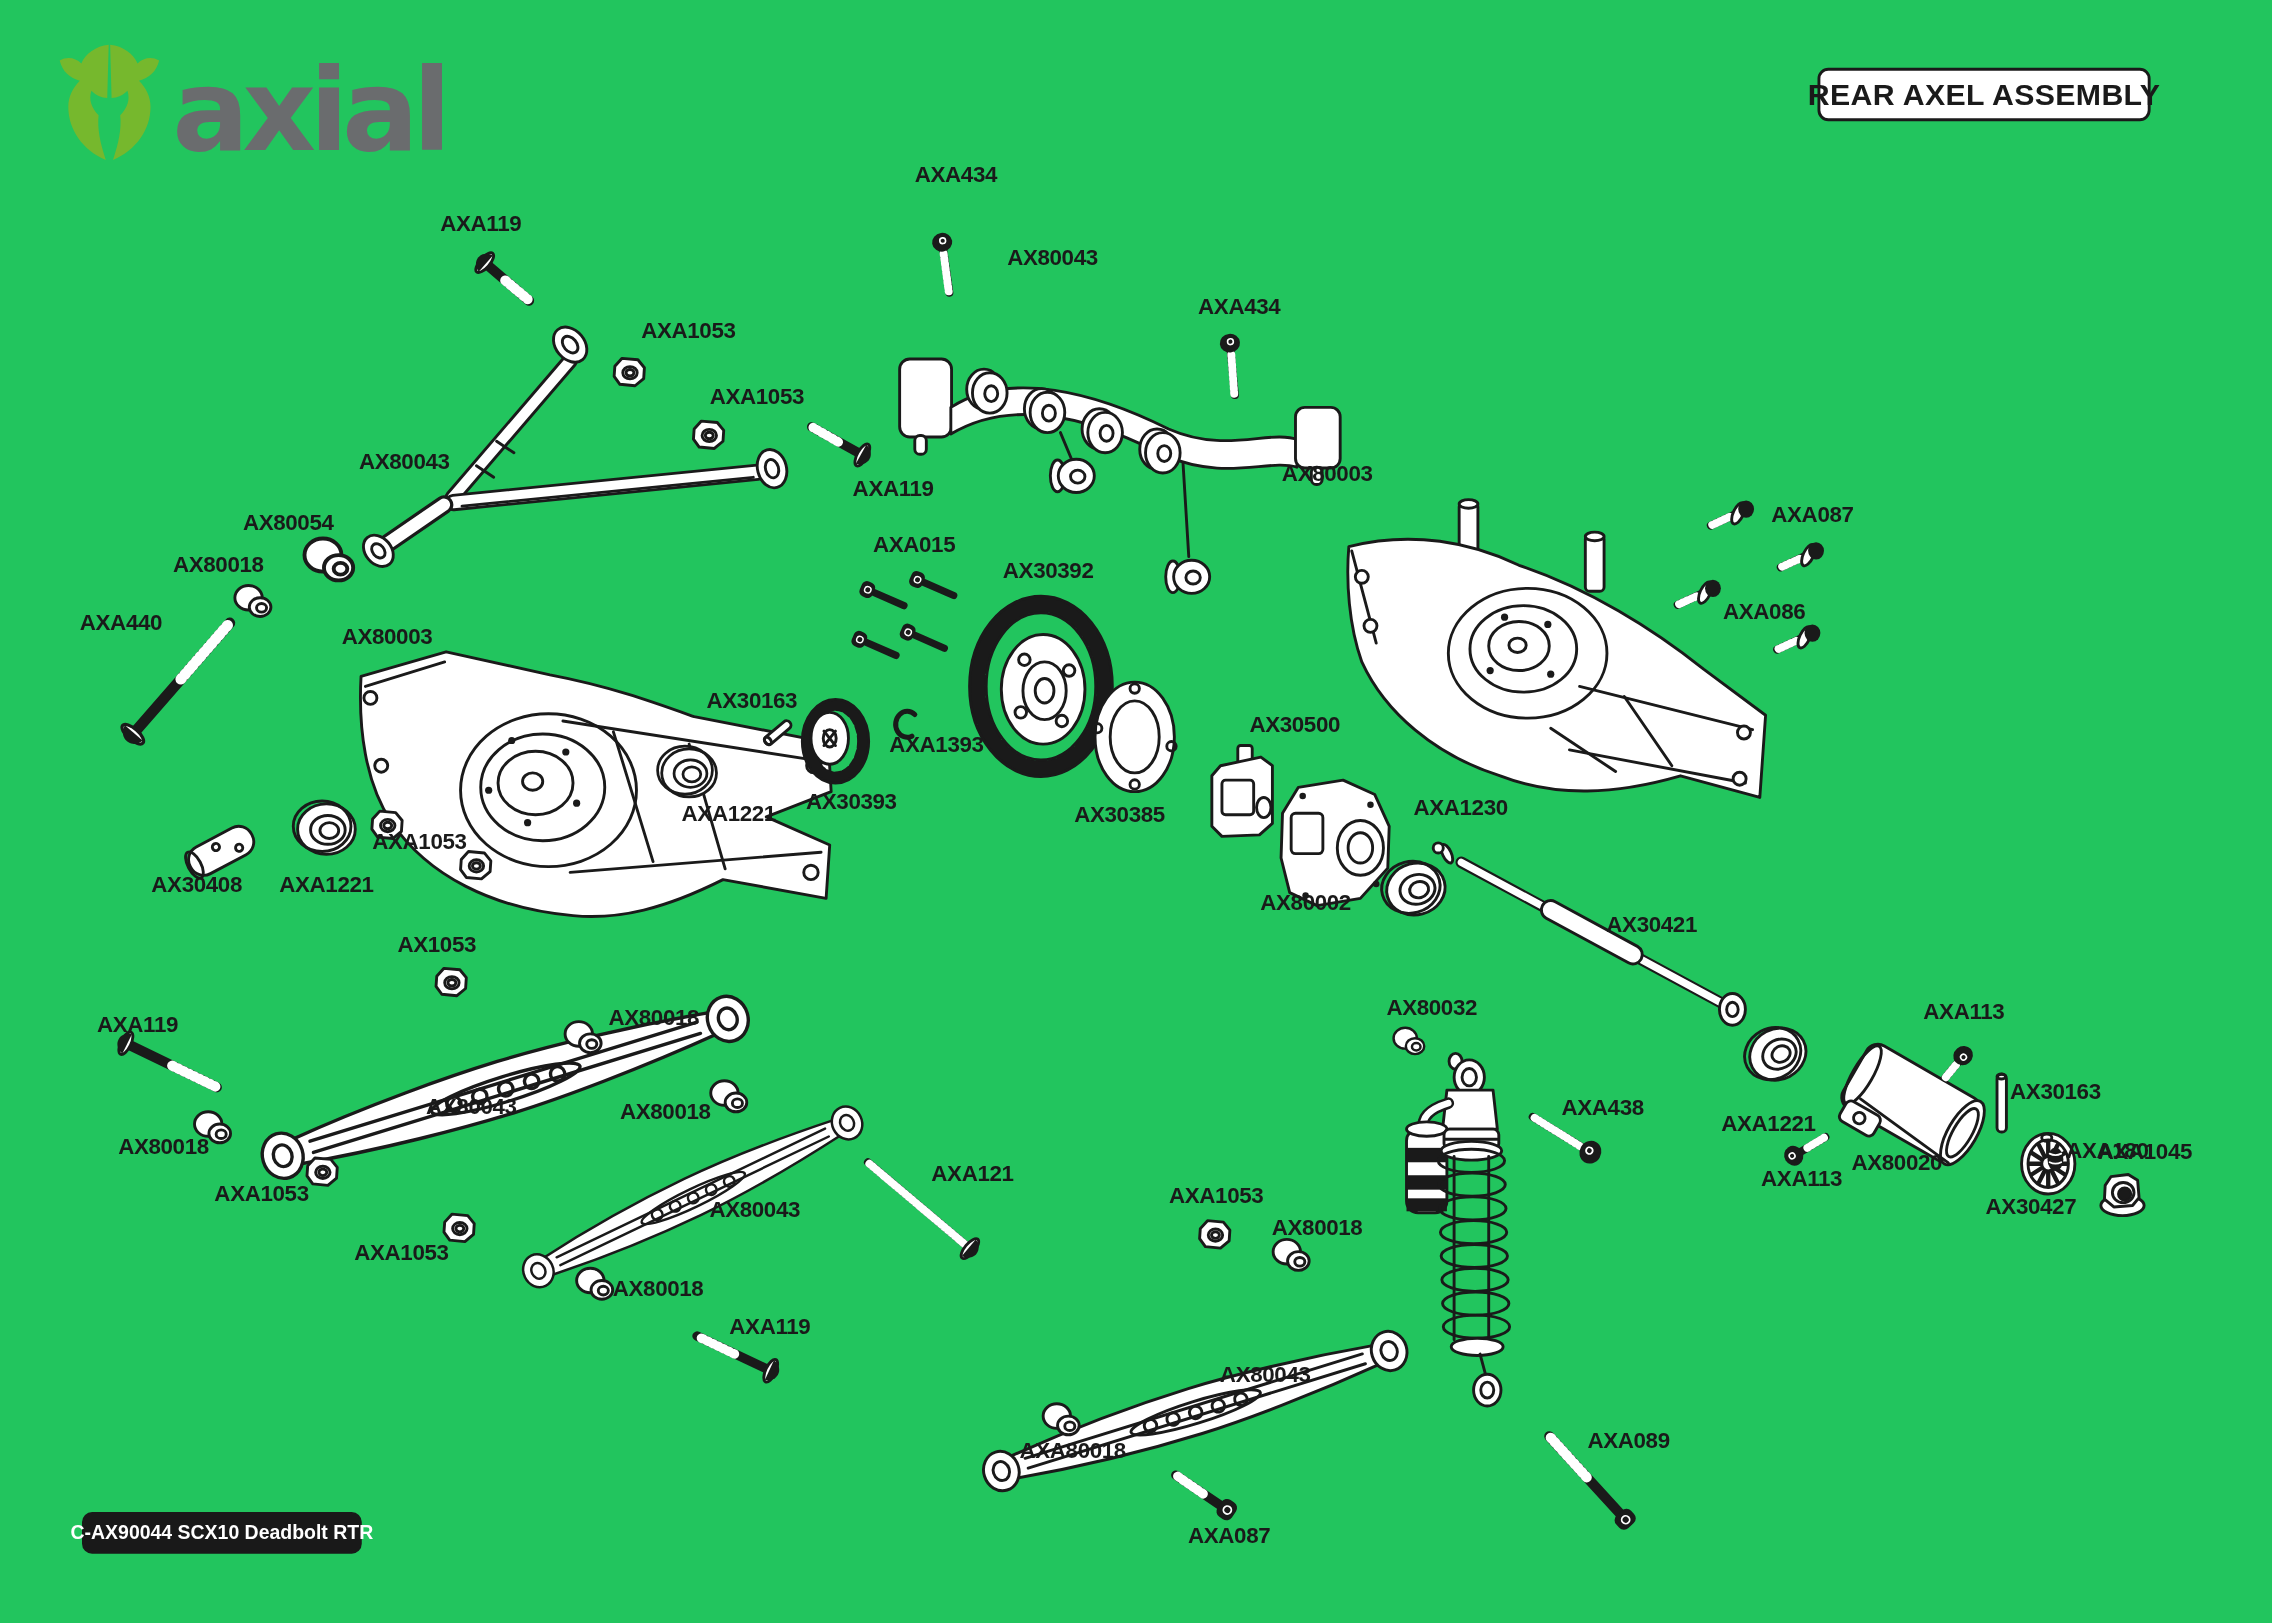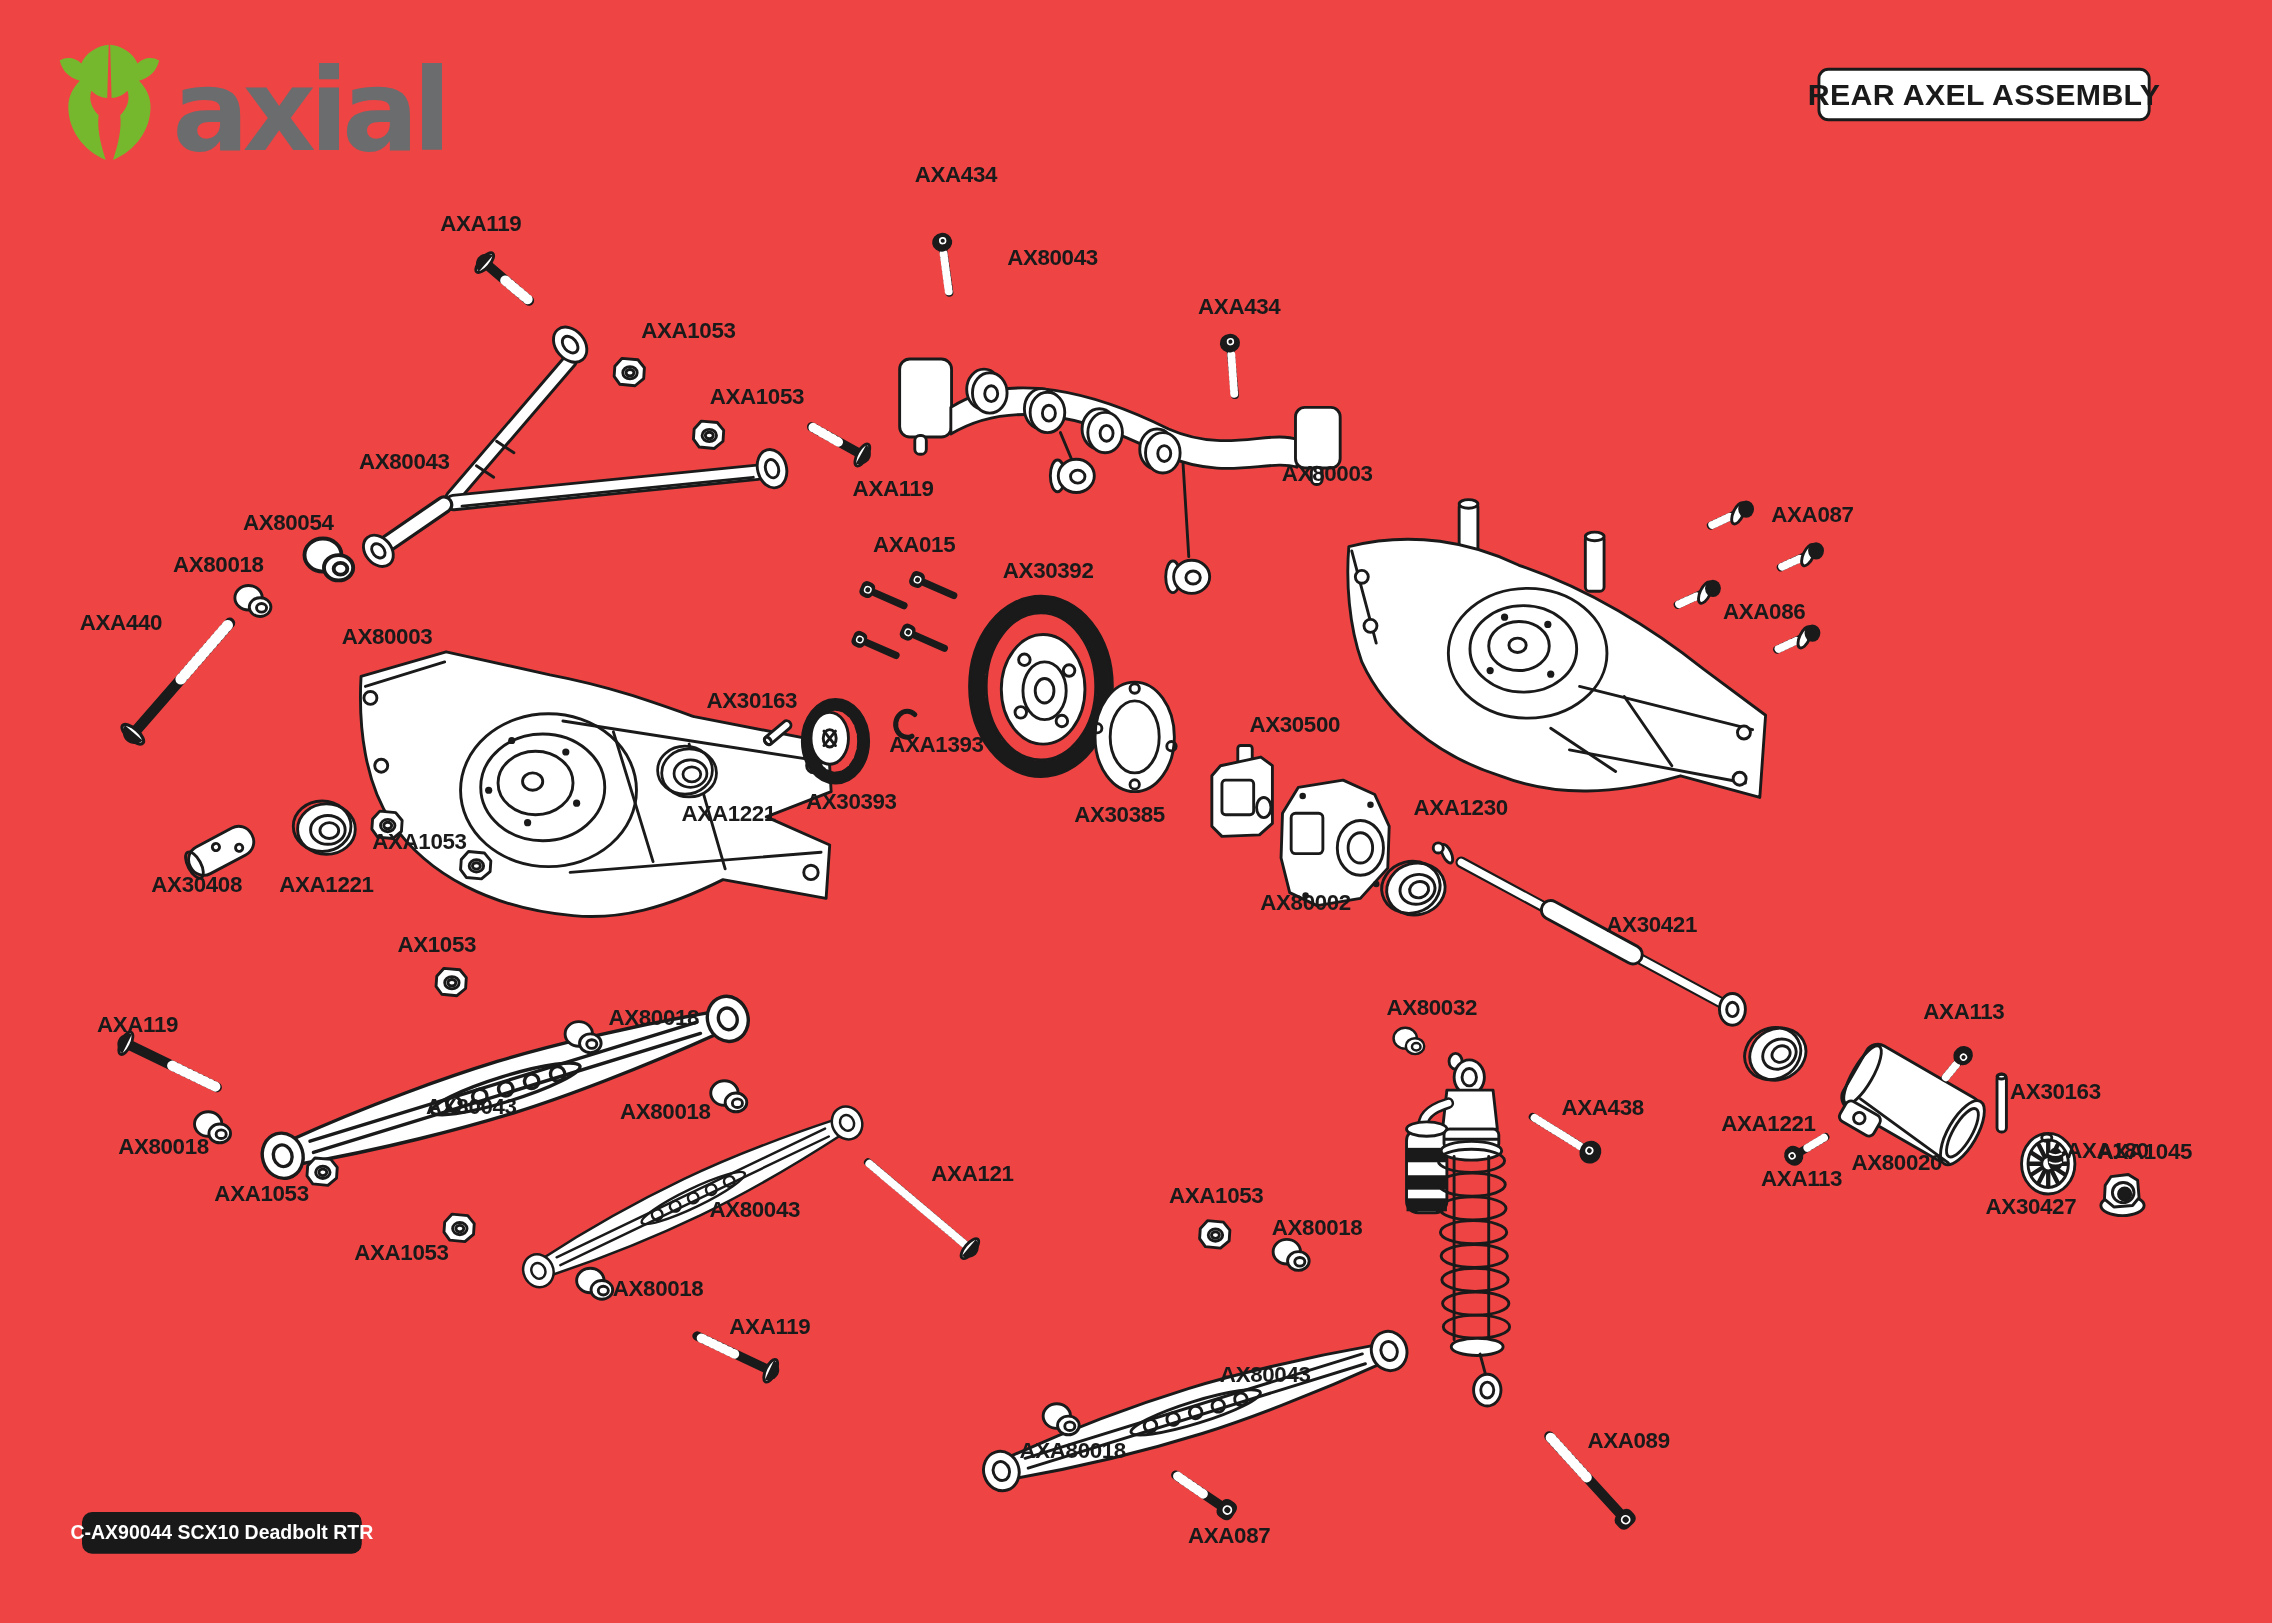--- a/index.html
+++ b/index.html
@@ -1,16 +1,16 @@
 <!DOCTYPE html>
 <html style="font-size:11.5px"><head>
 <meta charset="utf-8">
 <style>
   html,body{margin:0;padding:0;background:#e8e8e8;}
-  .page{position:relative;width:2273px;height:1623px;background:#ef4444;overflow:hidden;
+  .page{position:relative;width:2273px;height:1623px;background:#22c55e;overflow:hidden;
         font-family:"Liberation Sans",sans-serif;}
   svg{position:absolute;left:0;top:0;}
   svg *{stroke-linecap:round;stroke-linejoin:round;}
   .o{fill:none;stroke:#1a1a1a;stroke-width:4;}
   .w{fill:#ffffff;stroke:#1a1a1a;stroke-width:4;}
   .b{fill:#1a1a1a;stroke:none;}
   .part-label{font:600 31px "Liberation Sans",sans-serif;fill:#1a1a1a;
               text-anchor:middle;letter-spacing:-.5px;}
   .title-text{font:700 42px "Liberation Sans",sans-serif;fill:#1a1a1a;
               text-anchor:middle;letter-spacing:.5px;}

